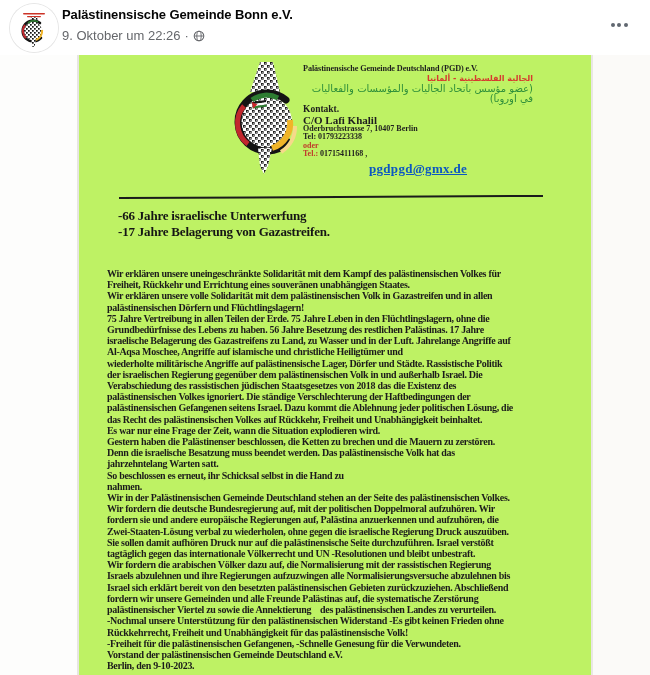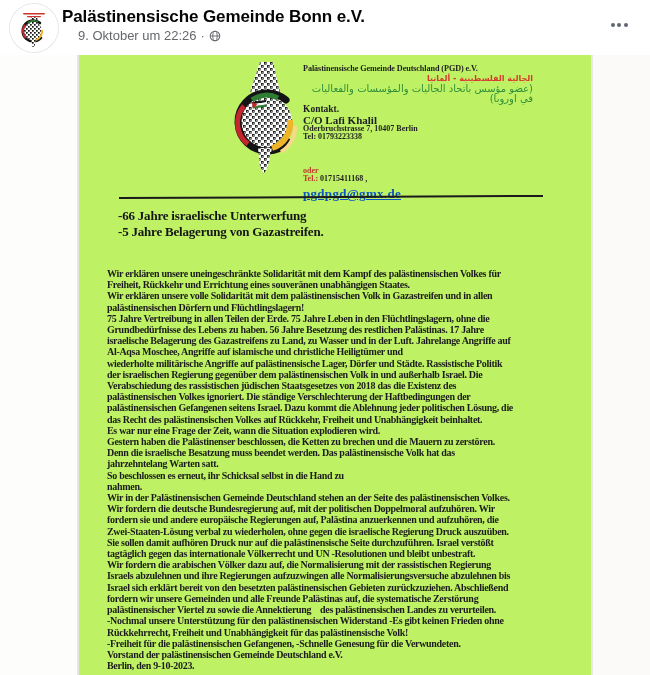--- a/index.html
+++ b/index.html
@@ -3,23 +3,23 @@
 <meta charset="utf-8">
 <style>
   html,body { margin:0; padding:0; background:#fff; }
   .screen { position:relative; width:650px; height:675px; background:#fff; overflow:hidden;
             font-family:"Liberation Sans", sans-serif; }
 
   
   .post-header { position:absolute; top:0; left:0; width:650px; height:55px; background:#fff; }
   .avatar { position:absolute; left:10px; top:4px; width:48px; height:48px; border-radius:50%;
             overflow:hidden; background:#fff; box-shadow:0 0 0 1px rgba(0,0,0,.10); }
-  .author { position:absolute; left:62px; top:7px; font-size:17px; font-weight:bold;
+  .author { position:absolute; left:62px; top:7px; font-size:13px; font-weight:bold;
             color:#050505; letter-spacing:-0.1px; cursor:pointer; }
-  .meta { position:absolute; left:78px; top:28px; font-size:13px; color:#65676B;
+  .meta { position:absolute; left:62px; top:28px; font-size:13px; color:#65676B;
           display:flex; align-items:center; gap:4px; }
   .meta .sep { color:#65676B; }
   .more { position:absolute; right:16px; top:12px; width:30px; height:26px;
           display:flex; align-items:center; justify-content:center; gap:2.5px; cursor:pointer; }
   .more i { width:4px; height:4px; border-radius:50%; background:#606770; display:block; }
 
   
   .photo { position:absolute; top:55px; left:0; width:650px; height:620px; background:#bef264; }
   .strip-left  { position:absolute; left:0; top:0; width:77px; height:100%;
                  background:#fdfdfc; border-right:2px solid #e7e5e2; }
@@ -29,24 +29,24 @@
   .doc { font-family:"Liberation Serif", serif; color:#1e1e1e; }
   .doc-logo { position:absolute; left:228px; top:7px; }
 
   .contact { position:absolute; left:303px; top:9px; width:230px; }
   .c-org     { font-size:8.2px; font-weight:bold; line-height:9px; letter-spacing:-0.1px; }
   .c-ar1     { font-size:8px;  font-weight:bold; color:#d63a2f; line-height:11px; font-family:"DejaVu Sans",sans-serif; }
   .c-ar2     { font-size:10px; color:#2f8f3a; line-height:10px; font-family:"DejaVu Sans",sans-serif; }
   .c-kontakt { font-size:9.5px; font-weight:bold; line-height:11px; }
   .c-co      { font-size:11px; font-weight:bold; line-height:10px; }
   .c-line    { font-size:8px;  font-weight:bold; line-height:8.3px; }
-  .c-oder    { color:#c0392b;margin-top:25px; }
+  .c-oder    { color:#c0392b; }
   .tel2-label{ color:#c0392b;text-align:right; }
   .c-email   { font-size:13px; font-weight:bold; color:#0b57c2; text-decoration:underline;
-               margin-top:3px; letter-spacing:0.3px; }
+               margin-top:3px; letter-spacing:0.3px;text-align:center; }
 
   .rule { position:absolute; left:119px; top:141px; width:424px; height:2px;
           background:#1b1b1b; transform:rotate(-0.3deg); }
 
   .title { position:absolute; left:118px; top:153px; font-size:13px; font-weight:bold;
            line-height:16.4px; letter-spacing:-0.2px; color:#151515; }
 
   .body-block { position:absolute; left:107px; top:213px; width:482px;
                 font-size:10px; font-weight:bold; line-height:11.2px;
                 letter-spacing:-0.3px; white-space:pre-wrap; color:#1b1b1b; }
@@ -139,21 +139,21 @@
         <div class="c-line">Tel: 01793223338</div>
         <div class="c-line c-oder">oder</div>
         <div class="c-line"><span class="tel2-label">Tel.:</span><span> 01715411168 ,</span></div>
         <div class="c-email">pgdpgd@gmx.de</div>
       </div>
 
       <div class="rule"></div>
 
       <div class="title">
         <div>-66 Jahre israelische Unterwerfung</div>
-        <div>-5 Jahre Belagerung von Gazastreifen.</div>
+        <div>-17 Jahre Belagerung von Gazastreifen.</div>
       </div>
 
       <div class="body-block">Wir erklären unsere uneingeschränkte Solidarität mit dem Kampf des palästinensischen Volkes für
 Freiheit, Rückkehr und Errichtung eines souveränen unabhängigen Staates.
 Wir erklären unsere volle Solidarität mit dem palästinensischen Volk in Gazastreifen und in allen
 palästinensischen Dörfern und Flüchtlingslagern!
 75 Jahre Vertreibung in allen Teilen der Erde. 75 Jahre Leben in den Flüchtlingslagern, ohne die
 Grundbedürfnisse des Lebens zu haben. 56 Jahre Besetzung des restlichen Palästinas. 17 Jahre
 israelische Belagerung des Gazastreifens zu Land, zu Wasser und in der Luft. Jahrelange Angriffe auf
 Al-Aqsa Moschee, Angriffe auf islamische und christliche Heiligtümer und

